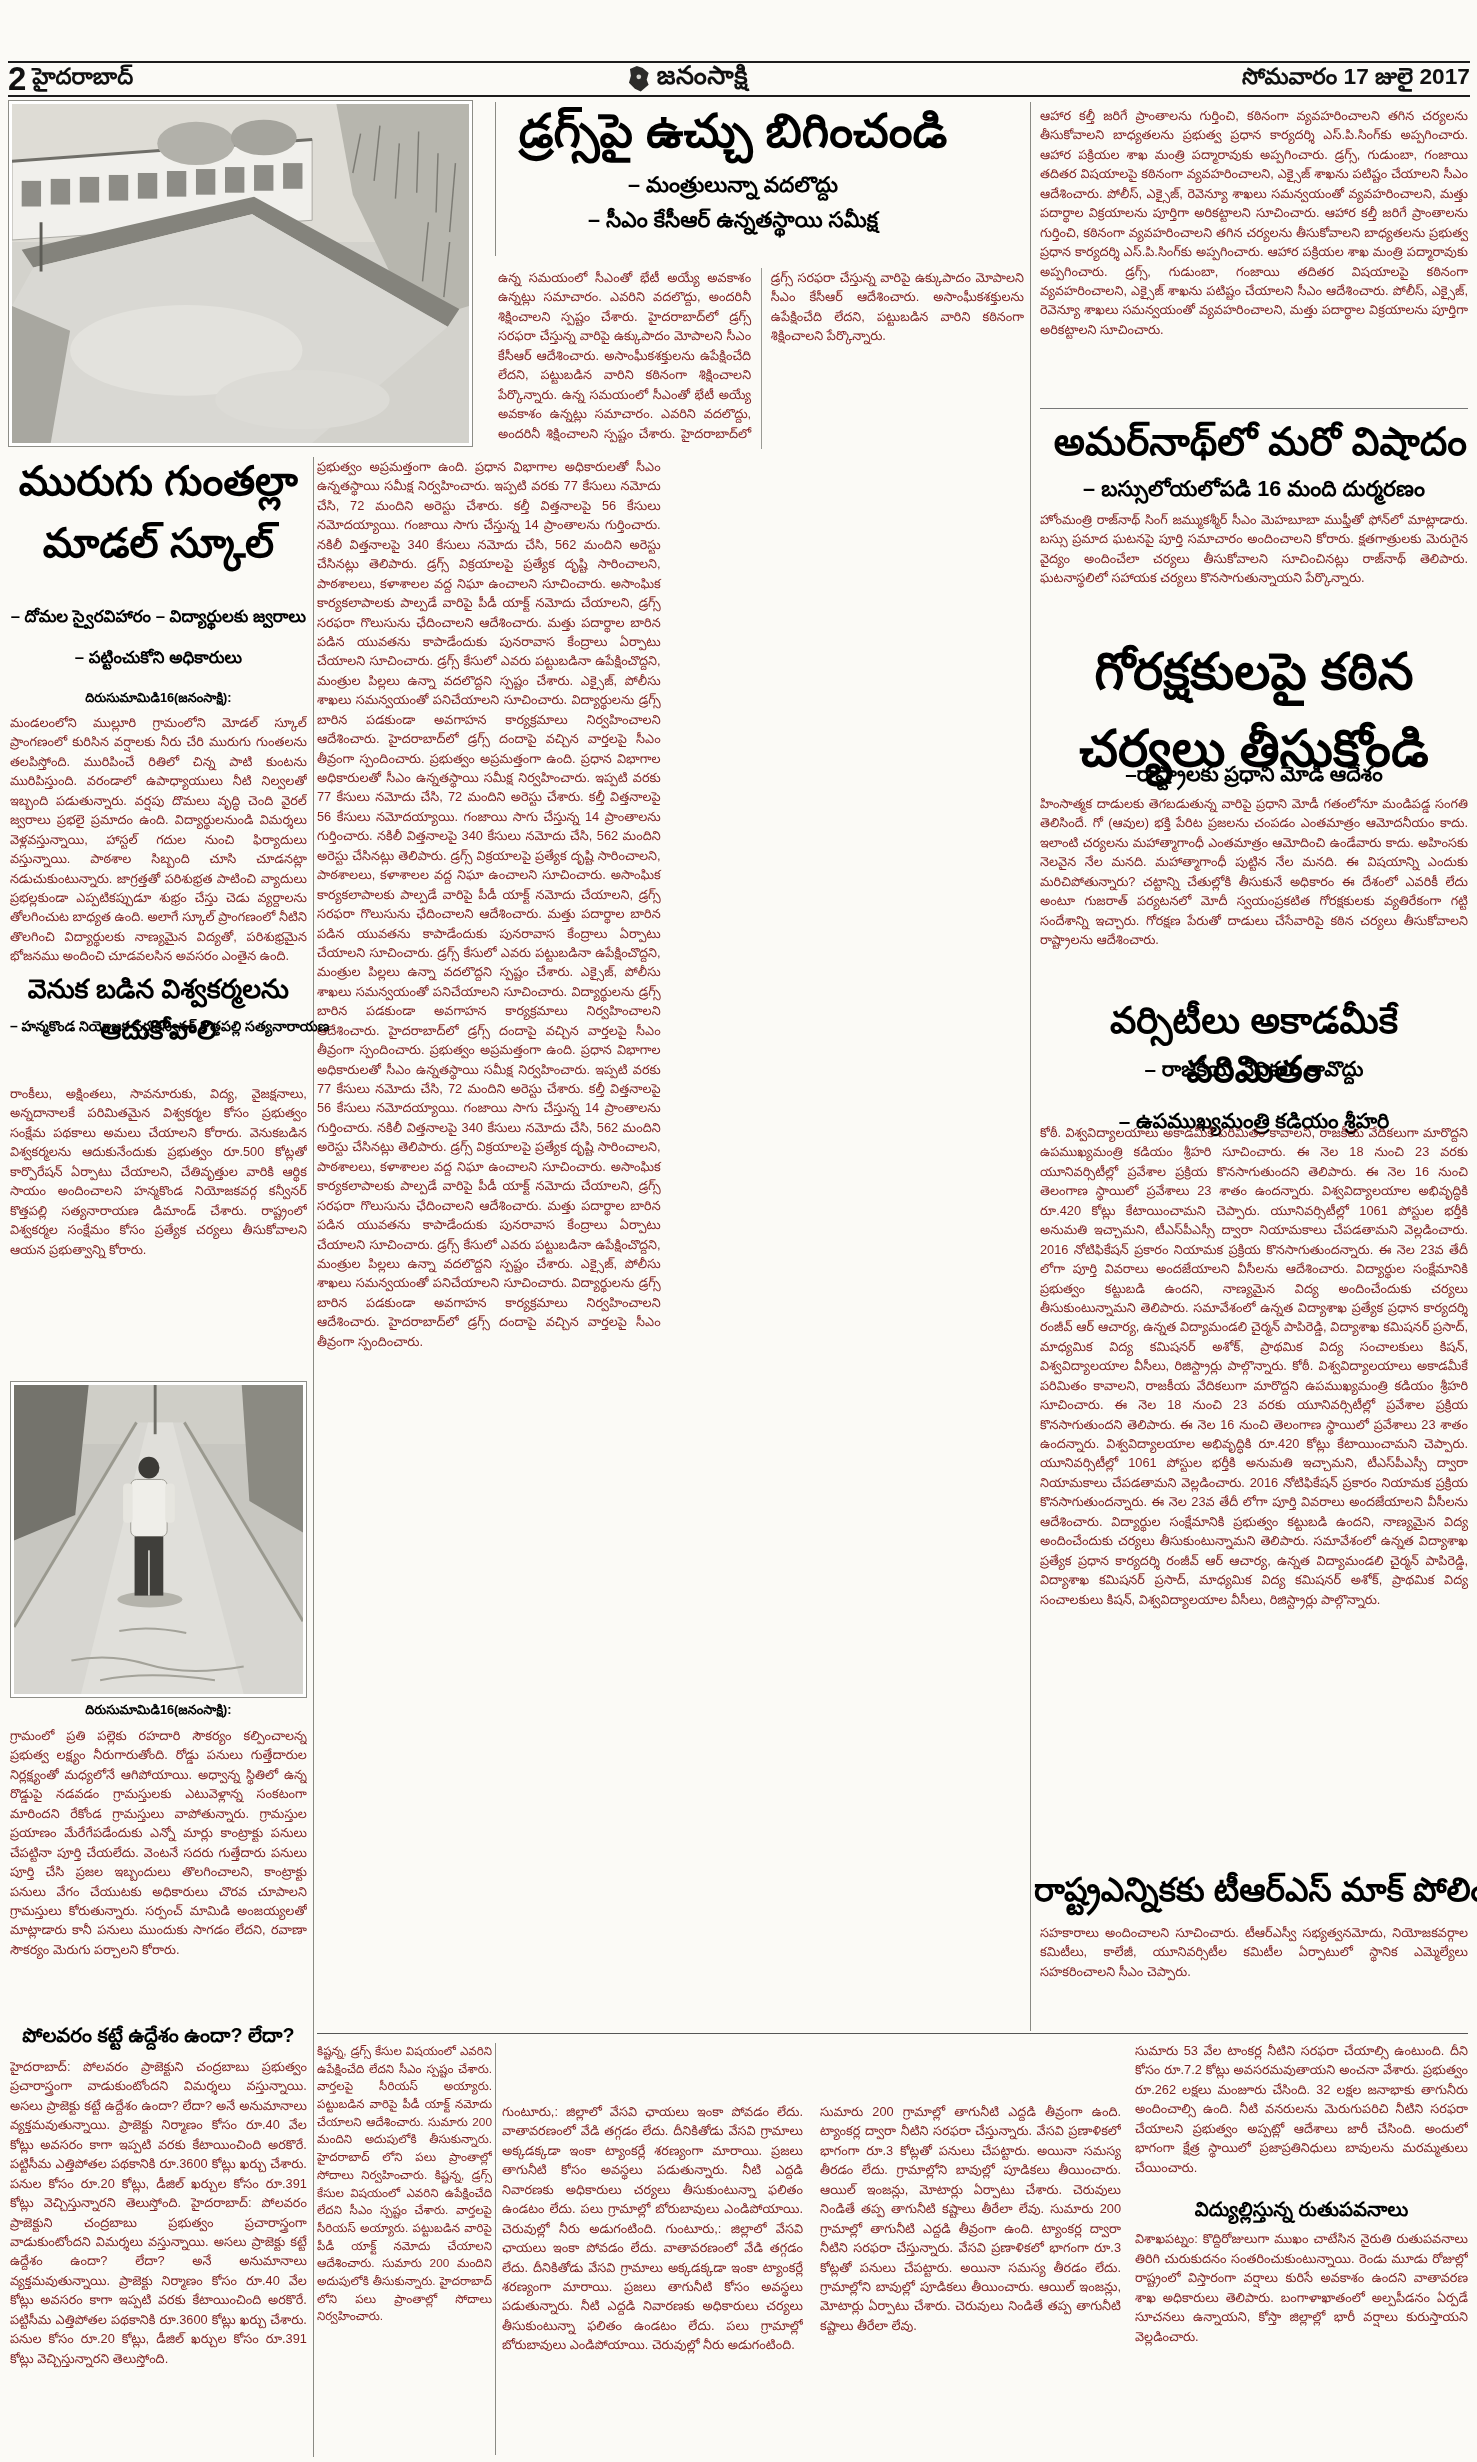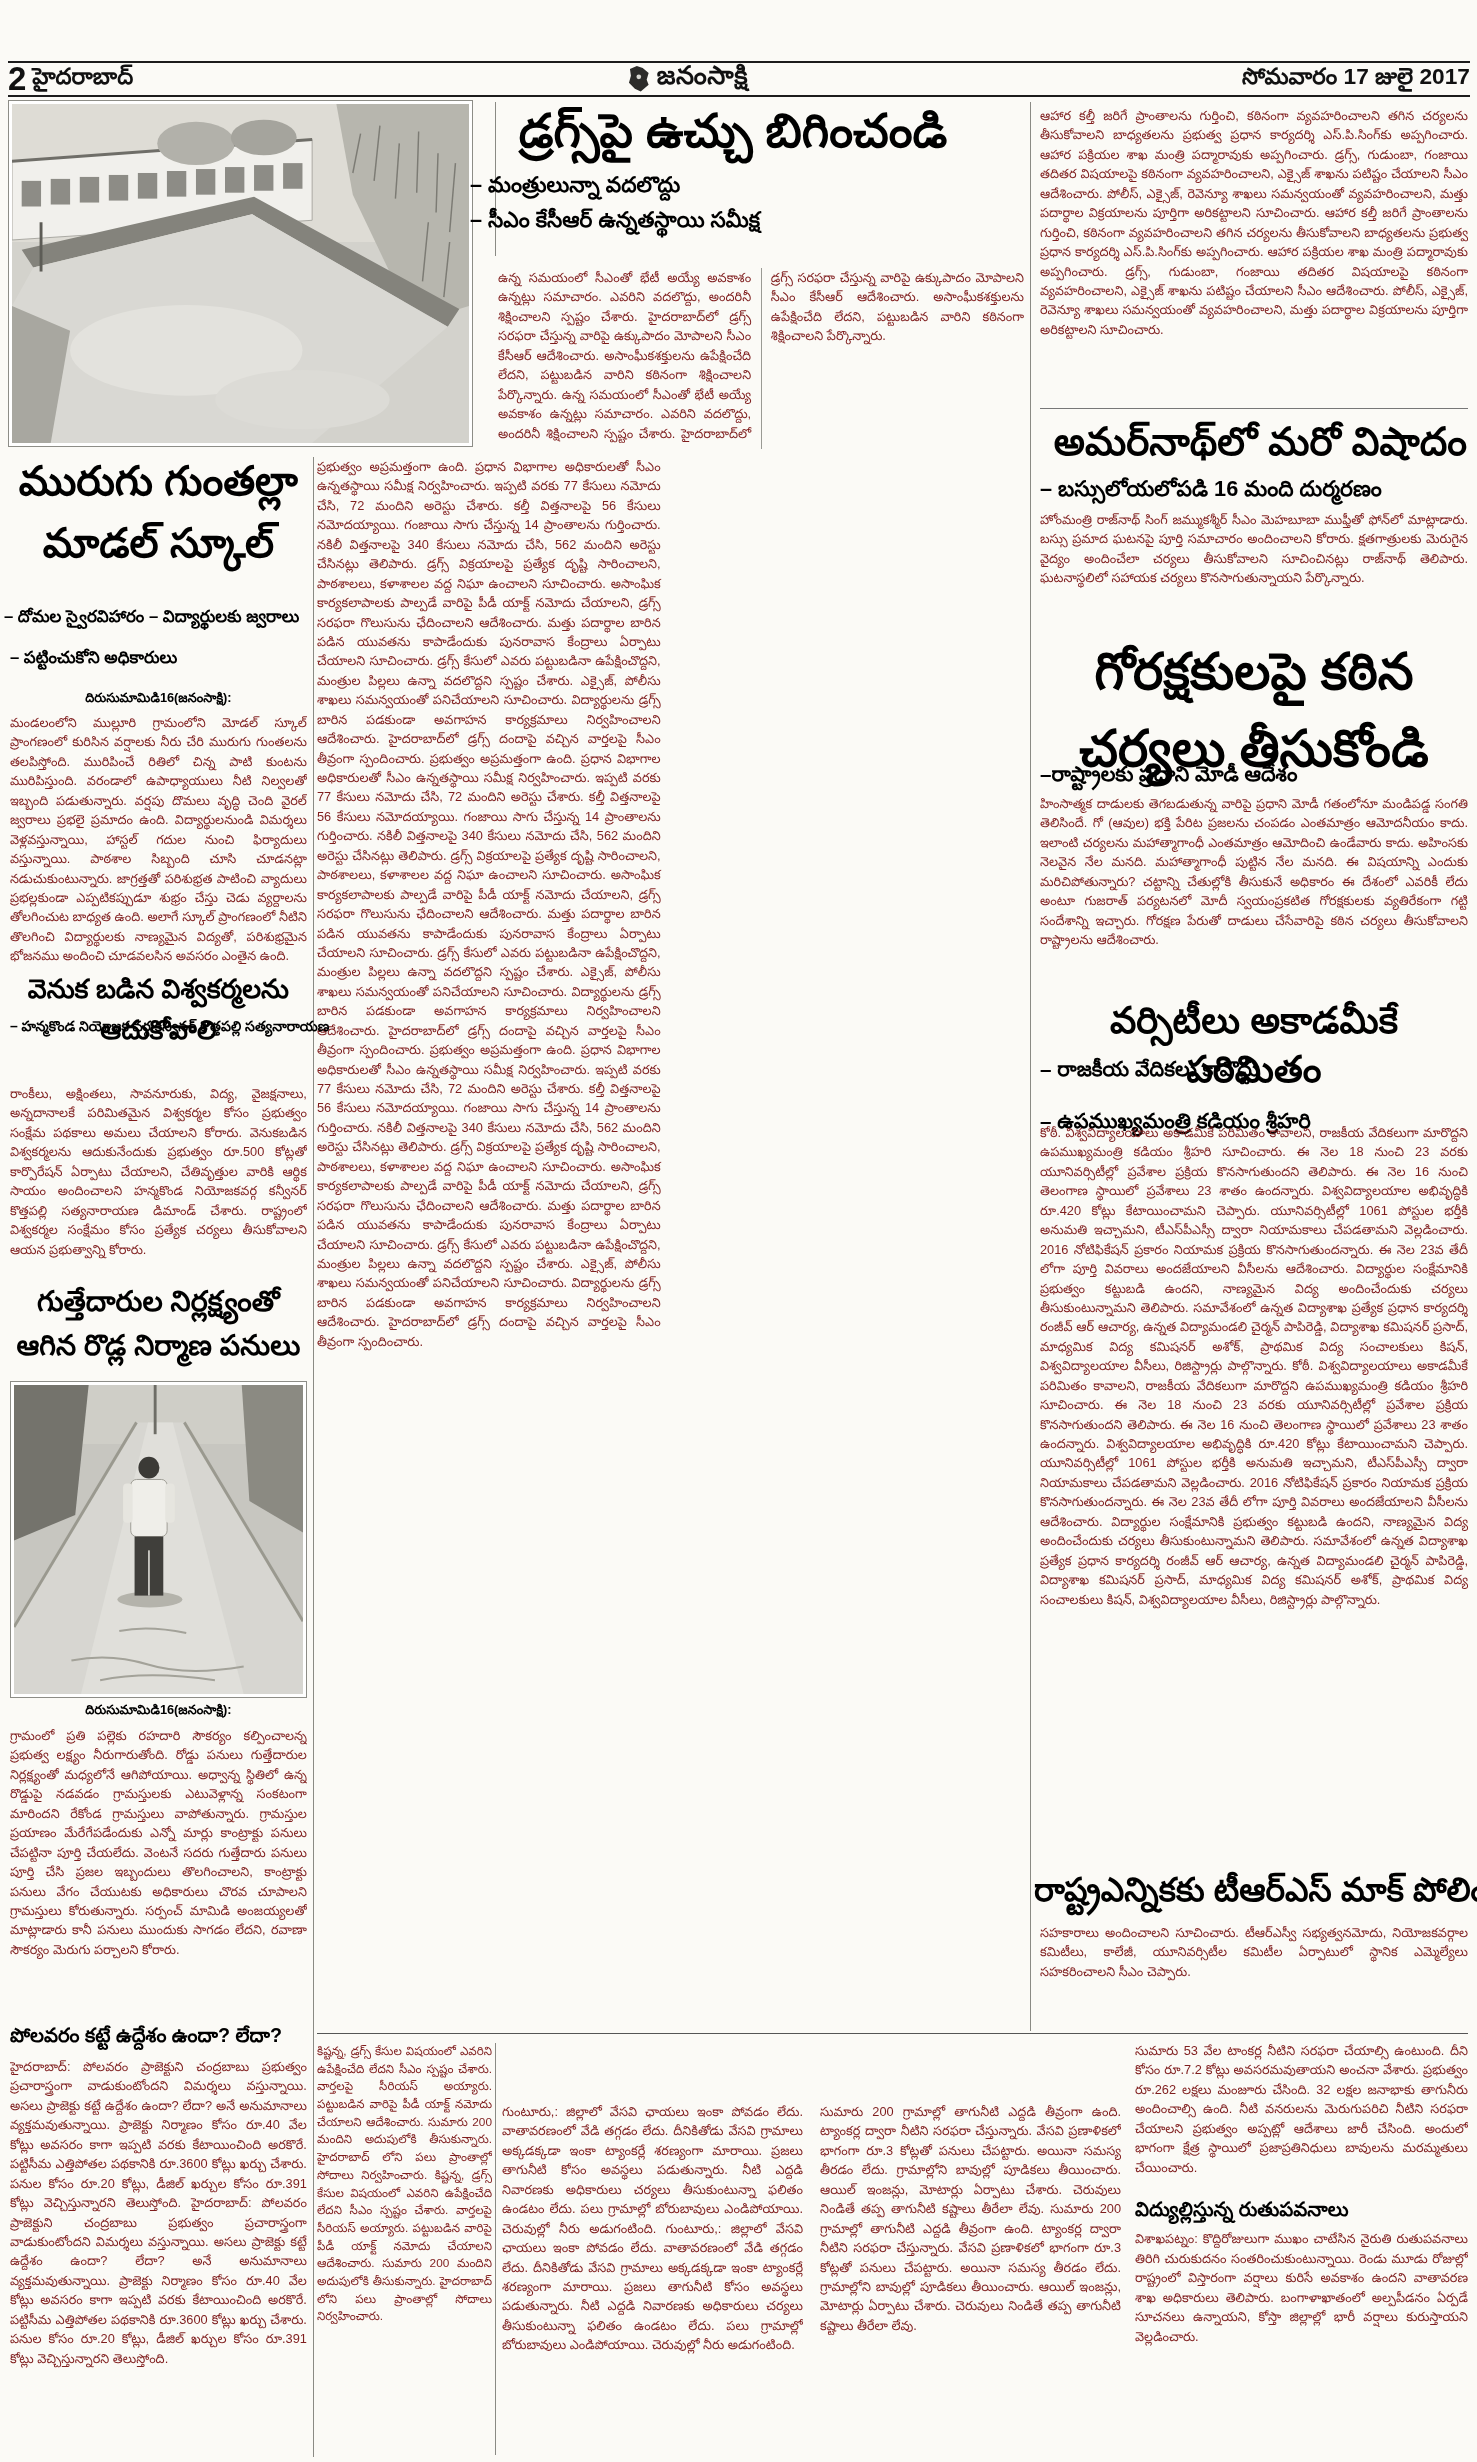--- a/index.html
+++ b/index.html
@@ -6,21 +6,21 @@
   #page{
     position:relative;width:1478px;height:2463px;margin:0 auto;
     background:#fbfaf6;color:#111;
     font-family:"Liberation Sans","DejaVu Sans",sans-serif;
     overflow:hidden;
   }
   .abs{position:absolute;}
   .rule{position:absolute;background:#1c1c1c;}
   .vrule{position:absolute;background:#8a8a84;width:1px;}
   .headline{font-weight:bold;color:#000;text-align:center;line-height:1.32;}
-  .subhead{font-weight:bold;color:#000;text-align:left;line-height:1.45;}
+  .subhead{font-weight:bold;color:#000;text-align:center;line-height:1.45;}
   .dateline{font-weight:bold;font-size:12.8px;text-align:center;color:#000;white-space:nowrap;overflow:hidden;}
   .body-text{
     font-size:12.8px;line-height:1.52;text-align:justify;color:#7f1d1d;
     overflow:hidden;word-break:break-word;
   }
   .small-text{font-size:11.8px;line-height:1.5;}
   .two-col{column-count:2;column-gap:19.7px;column-rule:1px solid #9a9a94;column-fill:auto;}
   .photo-frame{border:1px solid #8d8d87;background:#fff;padding:3px;box-sizing:border-box;}
   .photo-frame svg{display:block;width:100%;height:100%;}
   #header-row{display:flex;align-items:center;justify-content:space-between;}
@@ -108,21 +108,20 @@
   <div class="abs headline" style="left:9.9px;top:451px;width:297px;font-size:41px;line-height:1.5;">మురుగు గుంతల్లా మాడల్ స్కూల్</div>
   <div class="abs subhead nowrap" style="left:3.9px;top:605px;width:309px;font-size:16.7px;">– దోమల స్వైరవిహారం – విద్యార్థులకు జ్వరాలు</div>
   <div class="abs subhead nowrap" style="left:9.9px;top:646px;width:297px;font-size:16.7px;">– పట్టించుకోని అధికారులు</div>
   <div class="abs dateline" style="left:9.9px;top:690px;width:297px;">దిరుసుమామిడి16(జనంసాక్షి):</div>
   <div class="abs body-text" style="left:9.9px;top:713px;width:297px;height:252px;">మండలంలోని ముల్లూరి గ్రామంలోని మోడల్ స్కూల్ ప్రాంగణంలో కురిసిన వర్షాలకు నీరు చేరి మురుగు గుంతలను తలపిస్తోంది. మురిపించే రితిలో చిన్న పాటి కుంటను మురిపిస్తుంది. వరండాలో ఉపాధ్యాయులు నీటి నిల్వలతో ఇబ్బంది పడుతున్నారు. వర్షపు దొమలు వృద్ధి చెంది వైరల్ జ్వరాలు ప్రభలై ప్రమాదం ఉంది. విద్యార్థులనుండి విమర్శలు వెళ్లవస్తున్నాయి, హాస్టల్ గదుల నుంచి ఫిర్యాదులు వస్తున్నాయి. పాఠశాల సిబ్బంది చూసి చూడనట్లా నడుచుకుంటున్నారు. జాగ్రత్తతో పరిశుభ్రత పాటించి వ్యాదులు ప్రభల్లకుండా ఎప్పటికప్పుడూ శుభ్రం చేస్తు చెడు వ్యర్దాలను తోలగించుట బాధ్యత ఉంది. అలాగే స్కూల్ ప్రాంగణంలో నీటిని తొలగించి విద్యార్థులకు నాణ్యమైన విద్యతో, పరిశుభ్రమైన భోజనము అందించి చూడవలసిన అవసరం ఎంతైన ఉంది.</div>
 
   <div class="abs headline" style="left:9.9px;top:969px;width:297px;font-size:26.6px;line-height:1.55;">వెనుక బడిన విశ్వకర్మలను ఆదుకోవాలి</div>
   <div class="abs subhead nowrap" style="left:9.9px;top:1016px;width:297px;font-size:14px;">– హన్మకొండ నియోజక వర్గ కన్వీనర్ కొత్తపల్లి సత్యనారాయణ</div>
   <div class="abs body-text" style="left:9.9px;top:1084px;width:297px;height:189px;">రాంకీలు, అక్షింతలు, సావనూరుకు, విద్య, వైజక్షనాలు, అన్నదానాలకే పరిమితమైన విశ్వకర్మల కోసం ప్రభుత్వం సంక్షేమ పథకాలు అమలు చేయాలని కోరారు. వెనుకబడిన విశ్వకర్మలను ఆదుకునేందుకు ప్రభుత్వం రూ.500 కోట్లతో కార్పొరేషన్ ఏర్పాటు చేయాలని, చేతివృత్తుల వారికి ఆర్థిక సాయం అందించాలని హన్మకొండ నియోజకవర్గ కన్వీనర్ కొత్తపల్లి సత్యనారాయణ డిమాండ్ చేశారు. రాష్ట్రంలో విశ్వకర్మల సంక్షేమం కోసం ప్రత్యేక చర్యలు తీసుకోవాలని ఆయన ప్రభుత్వాన్ని కోరారు.</div>
 
-  <div class="abs headline" style="left:9.9px;top:1279px;width:297px;font-size:28.6px;line-height:1.55;">గుత్తేదారుల నిర్లక్ష్యంతో ఆగిన రొడ్ల నిర్మాణ పనులు</div>
 
   <div class="abs photo-frame" style="left:9.9px;top:1381px;width:297px;height:317px;" title="man-standing-on-damaged-road-photo">
     <svg viewBox="0 0 302 314" preserveAspectRatio="none">
       <rect x="0" y="0" width="302" height="314" fill="#c7c6c0"></rect>
       <rect x="0" y="0" width="302" height="60" fill="#cfcec7"></rect>
       <polygon points="0,0 78,0 64,132 0,158" fill="#74736c"></polygon>
       <polygon points="238,0 302,0 302,150 246,118" fill="#8b8a82"></polygon>
       <polygon points="128,38 178,38 302,240 302,314 0,314 0,246" fill="#d7d6d1"></polygon>
       <polygon points="140,38 166,38 240,314 70,314" fill="#e0dfda"></polygon>
       <line x1="128" y1="38" x2="0" y2="246" stroke="#9a998f" stroke-width="3"></line>

